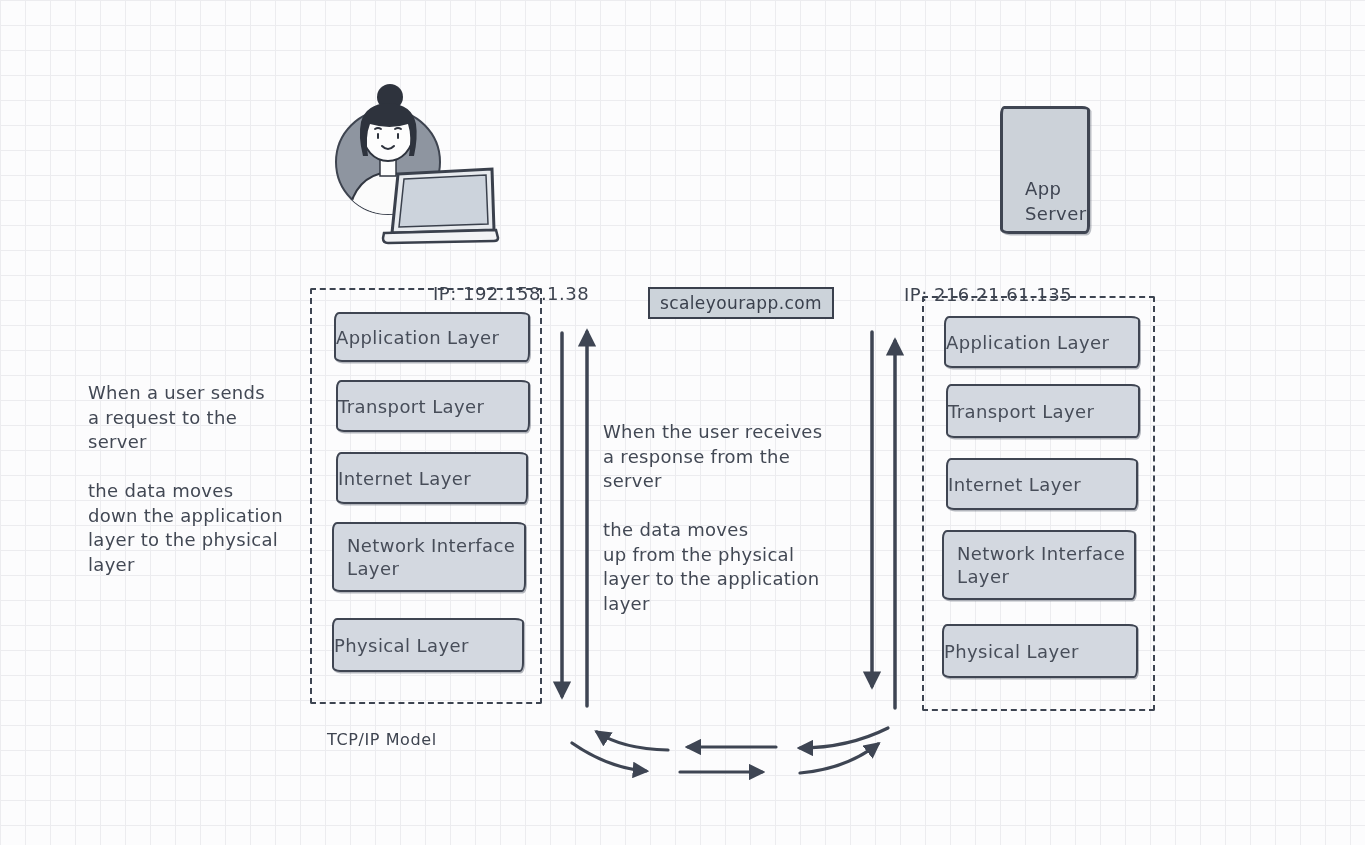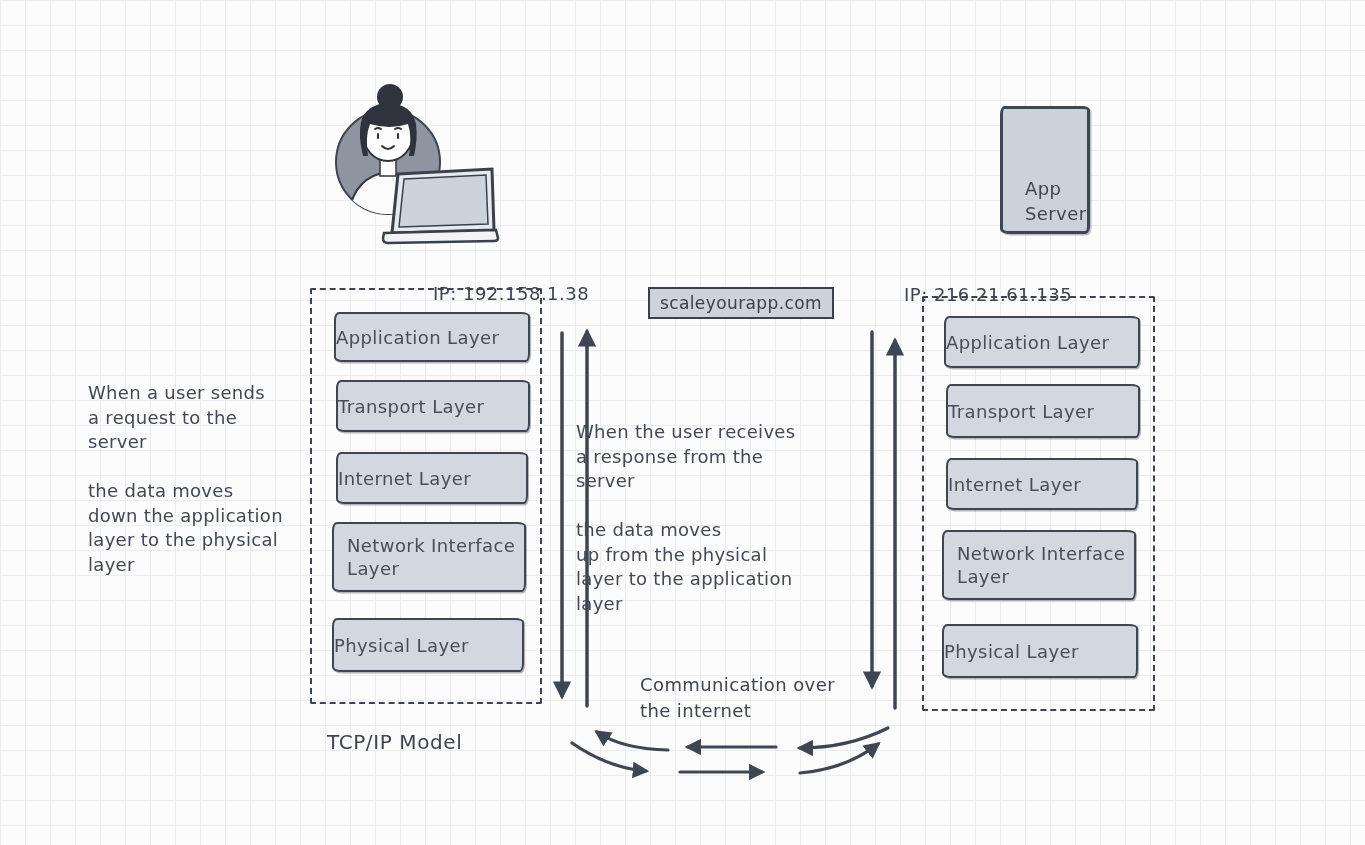--- a/index.html
+++ b/index.html
@@ -46,21 +46,21 @@
     padding: 42px 0 0 22px;
     font-size: 18px; line-height: 25px; letter-spacing: .4px;
     color: #3f4552; white-space: pre-line;
   }
   .domain-badge {
     background: #ccd3da;
     border: 2.5px solid #3a404d;
     display: flex; align-items: center; justify-content: center;
     font-size: 17px; letter-spacing: .4px; color: #3a404d;
   }
-  .caption { font-size: 20px; letter-spacing: .6px; color: #3e4450; }
+  .caption { font-size: 16px; letter-spacing: .6px; color: #3e4450; }
   .comm-note { font-size: 18px; line-height: 26px; letter-spacing: .4px; color: #3e4450; white-space: pre-line; }
   svg { display: block; }
 </style>
 </head>
 <body>
 
 <div class="canvas">
 
   <svg class="abs" style="left:0;top:0;" width="1365" height="845" viewBox="0 0 1365 845">
     <defs>
@@ -161,26 +161,24 @@
   </div>
 
   <div class="abs note" style="left:88px;top:381px;width:215px;">When a user sends
 a request to the
 server
 
 the data moves
 down the application
 layer to the physical
 layer</div>
-  <div class="abs note" style="left:576px;top:420px;width:245px;">When the user receives
+  <div class="abs note" style="left:603px;top:420px;width:245px;">When the user receives
 a response from the
 server
 
 the data moves
 up from the physical
 layer to the application
 layer</div>
-  <div class="abs comm-note" style="left:640px;top:672px;width:210px;">Communication over
-the internet</div>
 
   <div class="abs caption" style="left:327px;top:730px;">TCP/IP Model</div>
 
 </div>
 
 </body></html>

